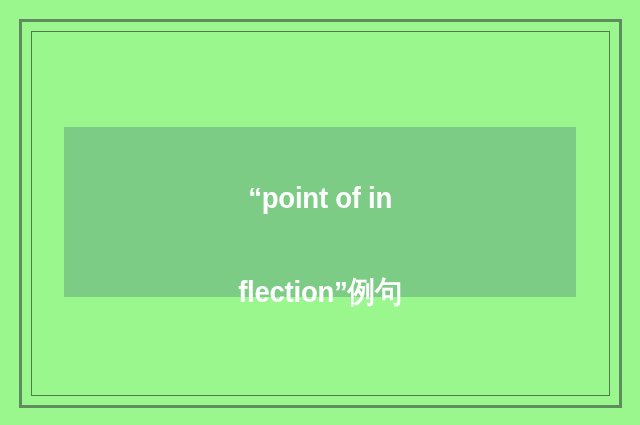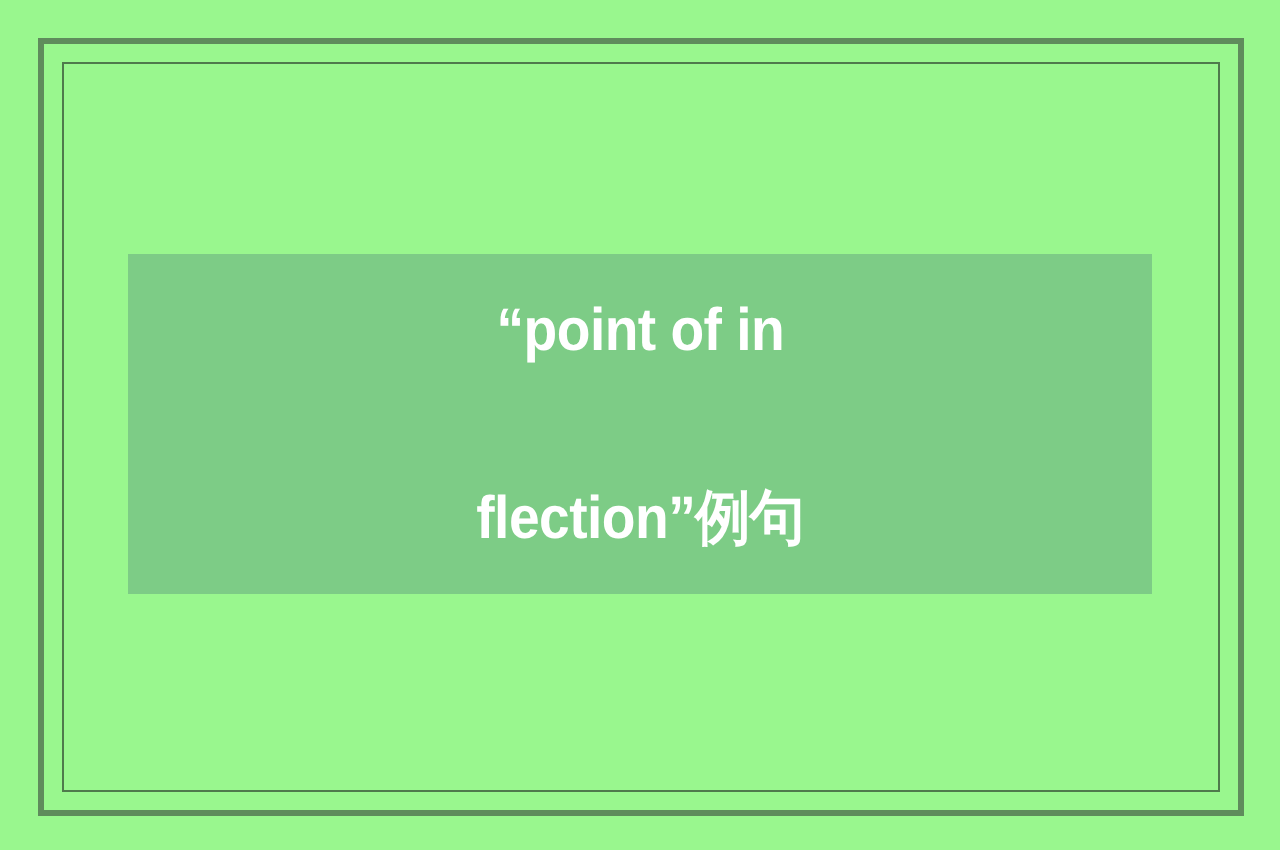--- a/index.html
+++ b/index.html
@@ -48,21 +48,20 @@
 
   
   .panel {
     position: absolute;
     left: 64px;
     top: 127px;
     width: 512px;
     height: 170px;
     background: #7dcc86;
     display: flex;
-    align-items: center;
     justify-content: center;
     box-sizing: border-box;
   }
 
   .panel-text {
     color: #ffffff;
     font-family: "Liberation Sans", "DejaVu Sans", sans-serif;
     font-weight: 700;
     font-size: 30px;
     line-height: 47px;

